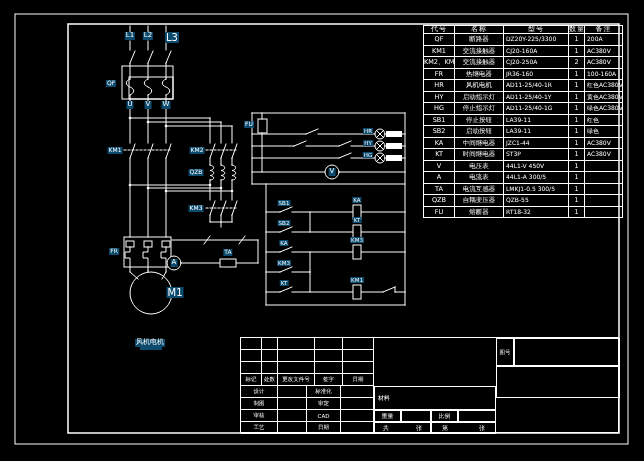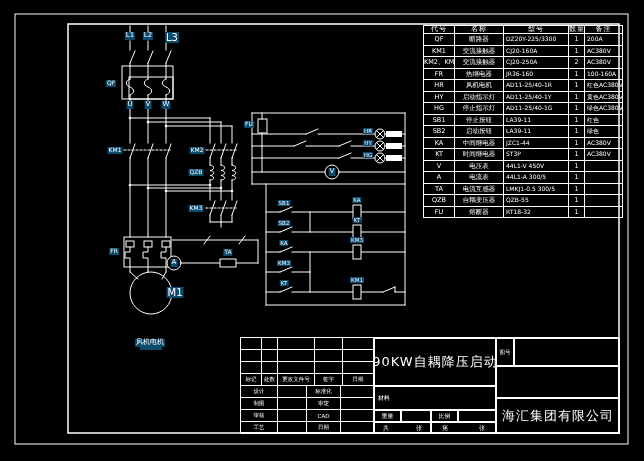--- a/index.html
+++ b/index.html
@@ -329,33 +329,31 @@
         <div></div>
       <div>审核</div>
         <div></div>
       <div>CAD</div>
         <div></div>
       <div>工艺</div>
         <div></div>
       <div>日期</div>
         <div></div>
     </div>
-    <div class="tb-cell tb-title">90KW自耦降压启动</div>
     <div class="tb-cell tb-mat">材料</div>
     <div class="tb-cell tb-weight">重量</div>
     <div class="tb-cell tb-wblank"></div>
     <div class="tb-cell tb-scale">比例</div>
     <div class="tb-cell tb-sblank"></div>
     <div class="tb-cell tb-sheets">
       <span>共</span>
       <span>张</span>
     </div>
     <div class="tb-cell tb-sheetno">
       <span>第</span>
       <span>张</span>
     </div>
     <div class="tb-cell tb-drawno">图号</div>
     <div class="tb-cell tb-dnblank"></div>
     <div class="tb-cell tb-rblank"></div>
-    <div class="tb-cell tb-company">海汇集团有限公司</div>
   </div>
 
 </div>
 
 </body></html>

